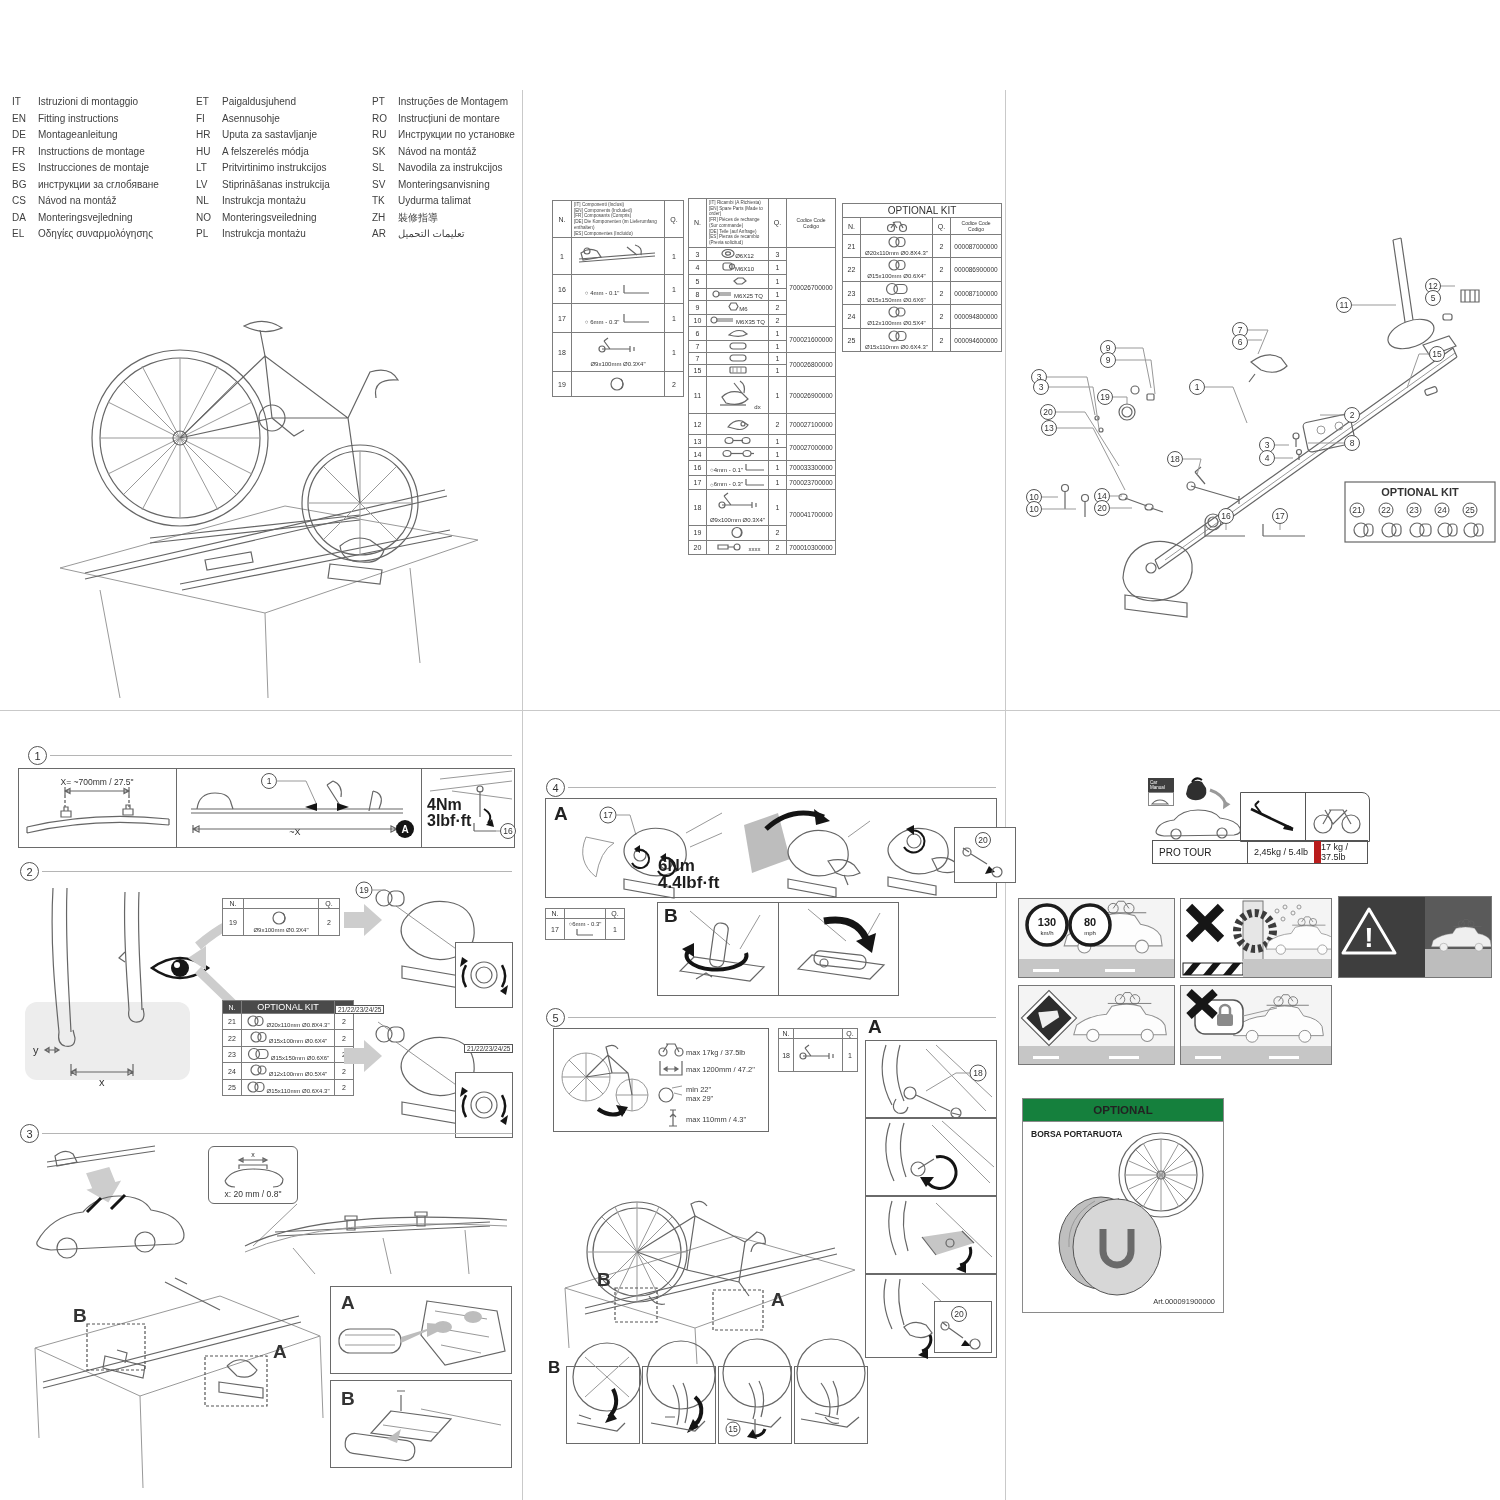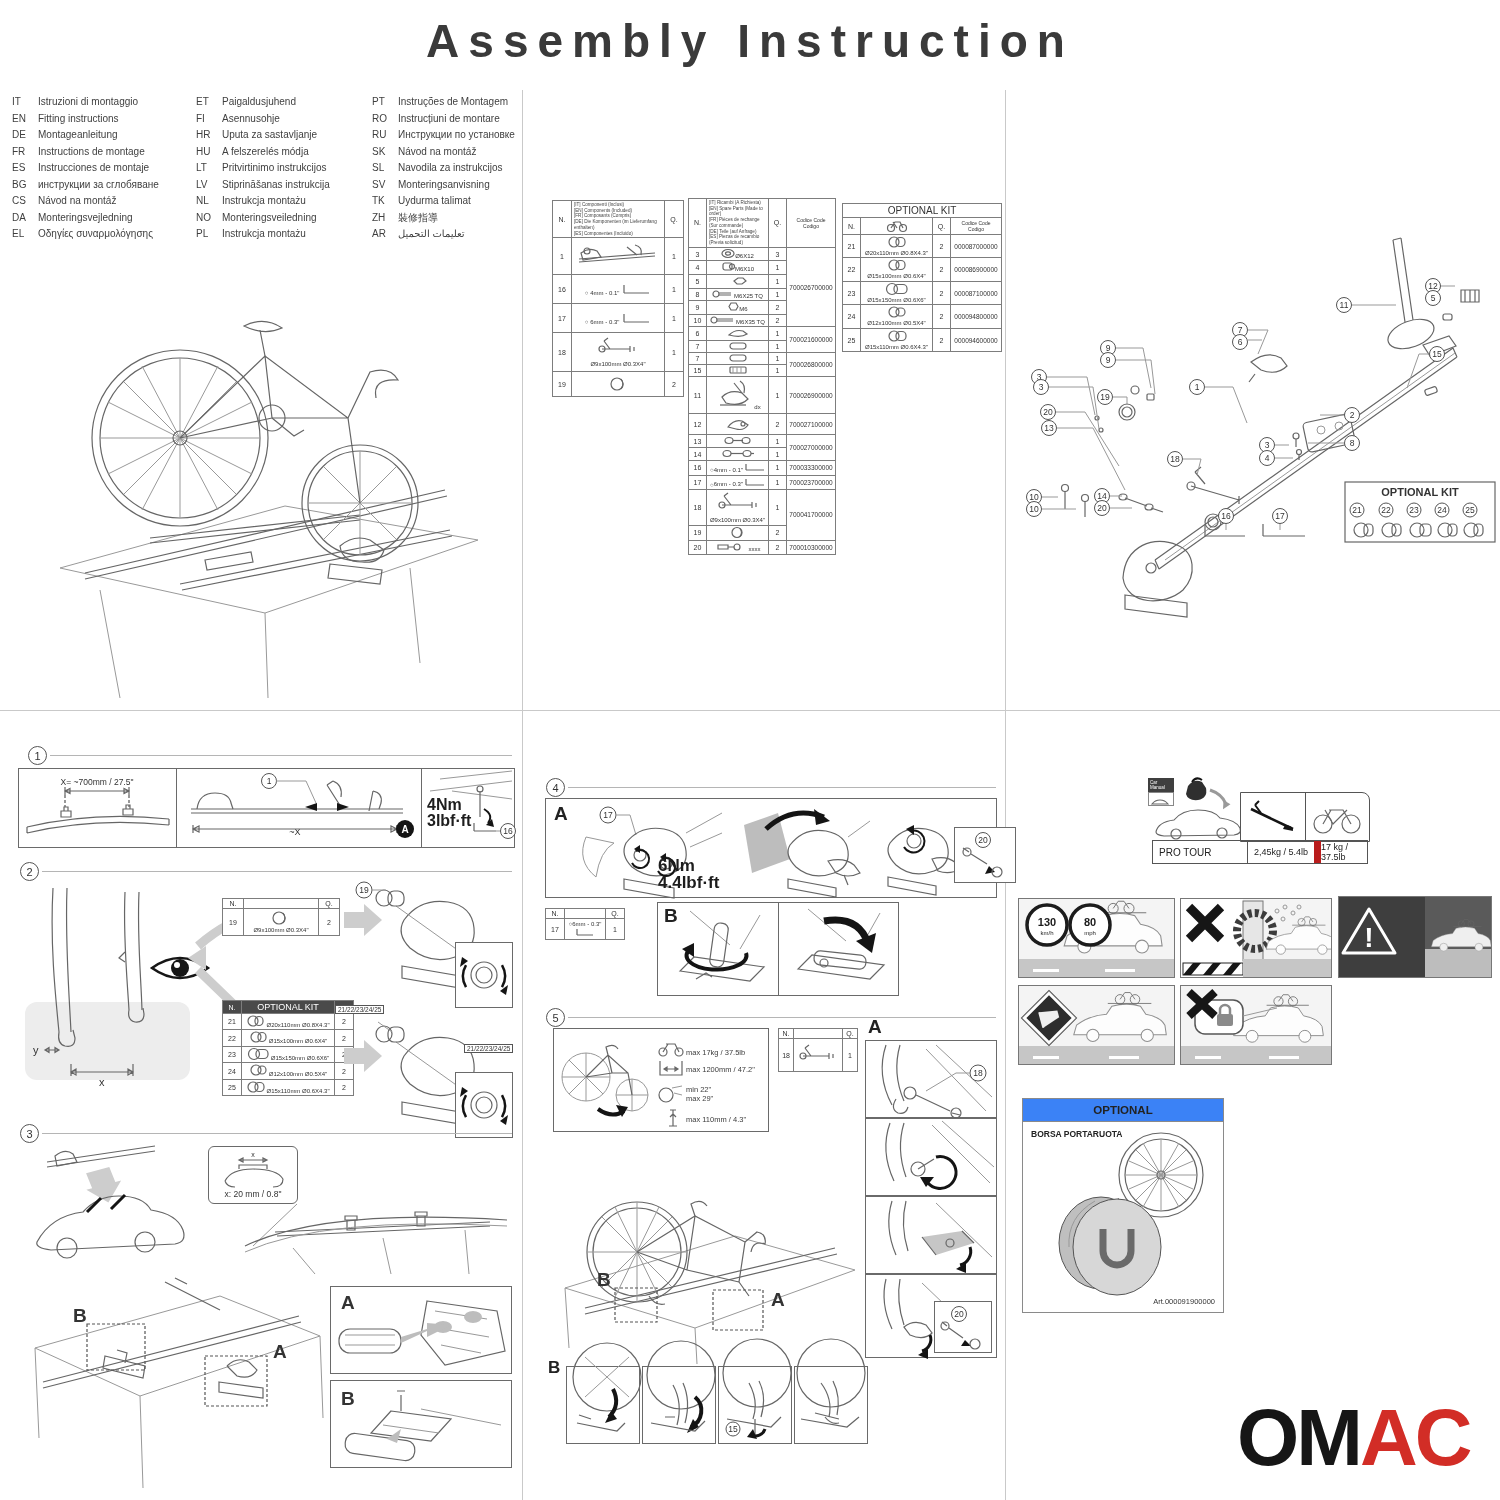--- a/index.html
+++ b/index.html
@@ -43,21 +43,20 @@
   .car{fill:#fdfdfd;stroke:#8f8f8f;stroke-width:1.5;}
   .omac{position:absolute;font-size:80px;font-weight:900;letter-spacing:-3px;line-height:1;
         font-family:"Liberation Sans",sans-serif;}
   .omac .b{color:#161616;} .omac .r{color:#d22d26;}
 </style>
 </head>
 <body>
 
 <div class="page">
 
-  <div class="title">Assembly Instruction</div>
 
   <div class="vdiv" style="left:522px;top:90px;width:1px;height:1410px;"></div>
   <div class="vdiv" style="left:1005px;top:90px;width:1px;height:1410px;"></div>
   <div class="hdiv" style="left:0;top:710px;width:1500px;height:1px;"></div>
 
   <div class="langcol" style="left:196px;">
     <div class="lang"><span class="lc">ET</span><span class="ll">Paigaldusjuhend</span></div>
     <div class="lang"><span class="lc">FI</span><span class="ll">Asennusohje</span></div>
     <div class="lang"><span class="lc">HR</span><span class="ll">Uputa za sastavljanje</span></div>
     <div class="lang"><span class="lc">HU</span><span class="ll">A felszerelés módja</span></div>
@@ -1322,36 +1321,33 @@
       </g>
       <rect x="14" y="14" width="48" height="34" rx="10" fill="#fff" stroke="#555" stroke-width="1.5"></rect>
       <path d="M8,6 L34,30 M34,6 L8,30" stroke="#161616" stroke-width="8"></path>
       <rect x="36" y="28" width="16" height="12" rx="2" fill="#8a8a8a"></rect>
       <path d="M39,28 v-4 a5,5 0 0,1 10,0 v4" fill="none" stroke="#8a8a8a" stroke-width="2.5"></path>
       <path class="lnt" d="M62,30 L96,22"></path>
     </svg>
   </div>
 
   <div class="fbox" style="left:1022px;top:1098px;width:202px;height:215px;border-color:#8a8a8a;">
-    <div style="height:22px;background:#3b82f6;border-bottom:1px solid #8a8a8a;display:flex;align-items:center;justify-content:center;font-weight:700;font-size:11.5px;color:#222;">OPTIONAL</div>
+    <div style="height:22px;background:#15803d;border-bottom:1px solid #8a8a8a;display:flex;align-items:center;justify-content:center;font-weight:700;font-size:11.5px;color:#222;">OPTIONAL</div>
     <div style="position:absolute;left:8px;top:30px;font-size:8.5px;font-weight:700;color:#222;">BORSA PORTARUOTA</div>
     <svg style="position:absolute;left:0;top:24px;" width="200" height="170">
       <circle class="ln" cx="138" cy="52" r="42"></circle>
         <circle class="ln" cx="138" cy="52" r="36"></circle>
       <g class="lnt">
         <path d="M138,16 V88 M102,52 H174 M113,27 L163,77 M163,27 L113,77 M120,20 L156,84 M156,20 L120,84 M106,38 L170,66 M170,38 L106,66"></path>
       </g>
       <circle class="ln" cx="138" cy="52" r="4"></circle>
       <path class="blk" stroke-width="2" d="M96,76 q-14,8 -14,24"></path>
         <polygon points="78,104 82,92 90,100" fill="#141414"></polygon>
       <ellipse cx="78" cy="120" rx="42" ry="46" fill="#bfbfbf" stroke="#555"></ellipse>
       <ellipse cx="94" cy="124" rx="44" ry="48" fill="#d7d7d7" stroke="#555"></ellipse>
       <path d="M80,106 v22 a14,14 0 0,0 28,0 v-22" fill="none" stroke="#6a6a6a" stroke-width="7"></path>
       <path class="lnt" d="M72,78 q-28,16 -26,46"></path>
     </svg>
     <div style="position:absolute;right:8px;bottom:6px;font-size:7.5px;color:#333;">Art.000091900000</div>
   </div>
 
-  <div class="omac" style="left:1237px;top:1398px;">
-    <span class="b">OM</span><span class="r">AC</span>
-  </div>
 
 </div>
 
 </body></html>

